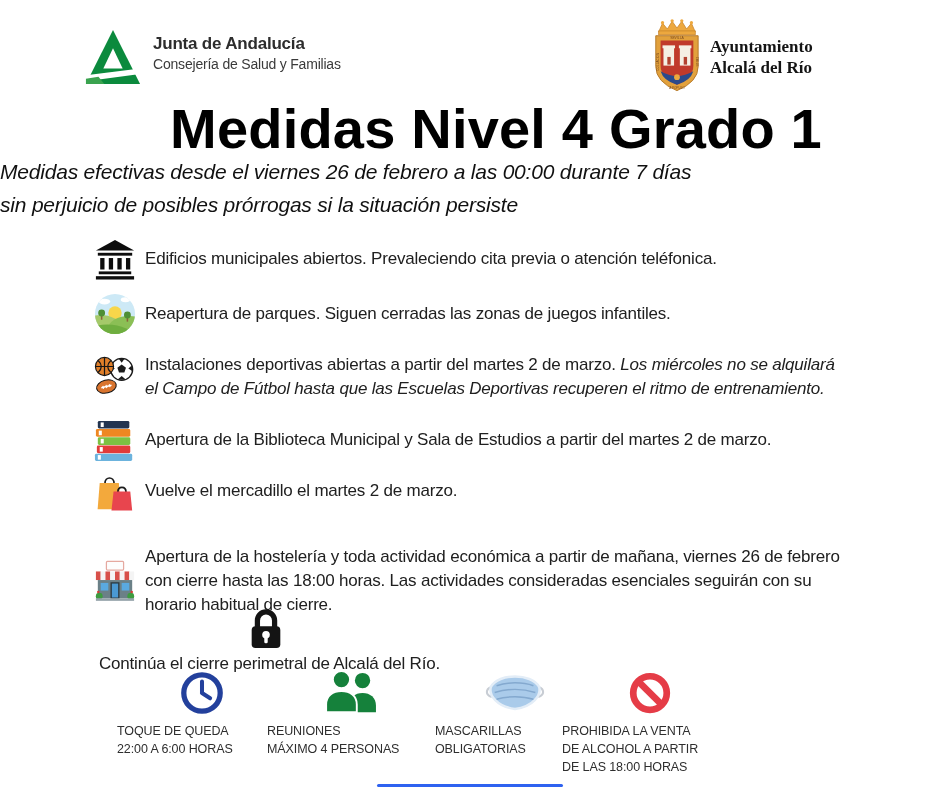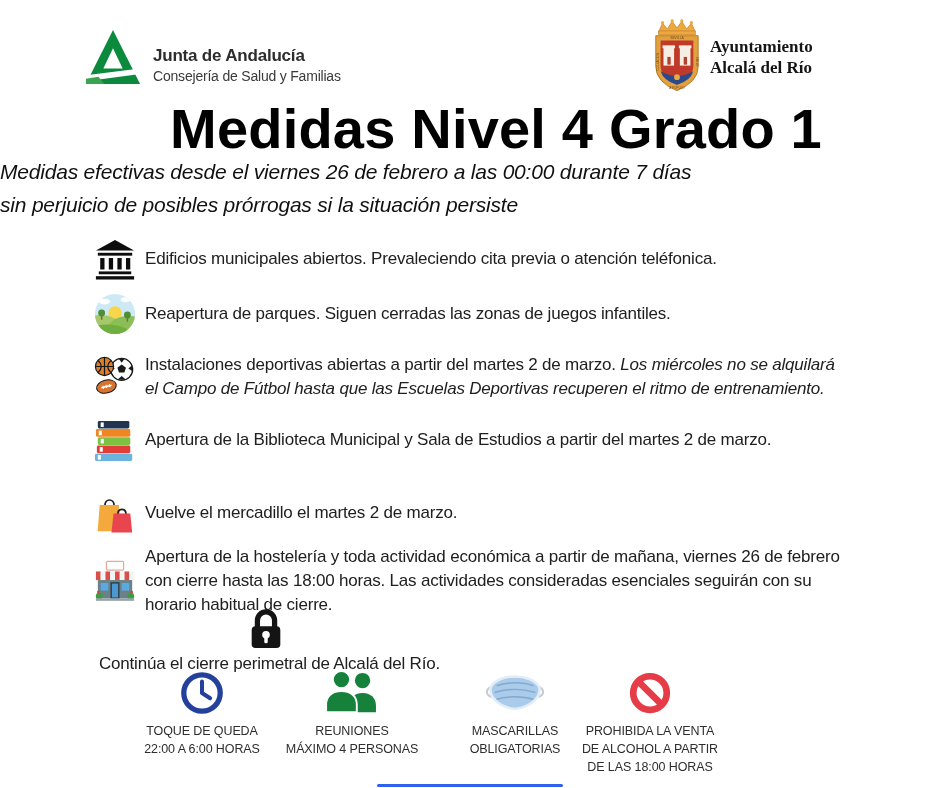--- a/index.html
+++ b/index.html
@@ -5,44 +5,44 @@
   * { margin:0; padding:0; box-sizing:border-box; }
   html,body { width:940px; height:788px; }
   body {
     font-family:"Liberation Sans","DejaVu Sans",sans-serif;
     background:#ffffff; color:#1e1e1e; position:relative; overflow:hidden;
   }
   .page { position:absolute; inset:0; background:#fff; }
 
   
   .junta-logo { position:absolute; left:84px; top:28px; width:58px; height:58px; }
-  .junta-text { position:absolute; left:153px; top:45px; line-height:1.32; }
+  .junta-text { position:absolute; left:153px; top:33px; line-height:1.32; }
   .junta-text .l1 { font-size:17px; font-weight:700; color:#2d2d2d; letter-spacing:-0.2px; }
   .junta-text .l2 { font-size:14px; font-weight:400; color:#3a3a3a; letter-spacing:-0.2px; }
   .crest { position:absolute; left:650px; top:18px; width:52px; height:74px; }
   .ayto-text { position:absolute; left:710px; top:36px; line-height:1.25;
     font-family:"Liberation Serif","DejaVu Serif",serif; font-weight:700; font-size:17px; color:#141414; }
 
   
   .title { position:absolute; left:0; right:0; top:96px; text-align:center;
     font-size:56px; font-weight:700; letter-spacing:0.2px; color:#000;
     transform:translateX(26px); }
   .subtitle { position:absolute; left:0; right:0; top:156px; text-align:left;
     font-style:italic; font-size:21px; line-height:1.55; color:#111; letter-spacing:-0.2px; }
 
   
   .measure { position:absolute; left:92px; display:flex; align-items:center; }
   .micon { width:46px; height:46px; flex:0 0 46px; display:flex; align-items:center; justify-content:center; }
   .mtext { margin-left:7px; max-width:700px; font-size:17px; line-height:1.42; letter-spacing:-0.2px; color:#202020; }
   .mtext em { font-style:italic; }
   .m1 { top:236px; } .m2 { top:291px; } .m3 { top:353px; } .m4 { top:417px;text-align:right; }
-  .m5 { top:490px;justify-content:flex-end; } .m6 { top:545px; } .m7 { top:606px;flex-direction:column; }
-
-  
-  .badge { position:absolute; top:668px; text-align:center; }
+  .m5 { top:468px;justify-content:flex-end; } .m6 { top:545px; } .m7 { top:606px;flex-direction:column; }
+
+  
+  .badge { position:absolute; top:668px; }
   .badge .bicon { height:50px; display:flex; align-items:center; justify-content:center; margin-bottom:4px; }
   .badge .cap { font-size:12.5px; line-height:1.45; color:#2e2e2e; letter-spacing:-0.1px; }
   .b1 { left:117px; width:170px; }
   .b2 { left:267px; width:170px; }
   .b3 { left:435px; width:160px; }
   .b4 { left:562px; width:176px; }
 
   .bottom-bar { position:absolute; left:50%; transform:translateX(-50%); bottom:1px;
     width:186px; height:3px; background:#2e62f0; border-radius:2px; }
 </style>

